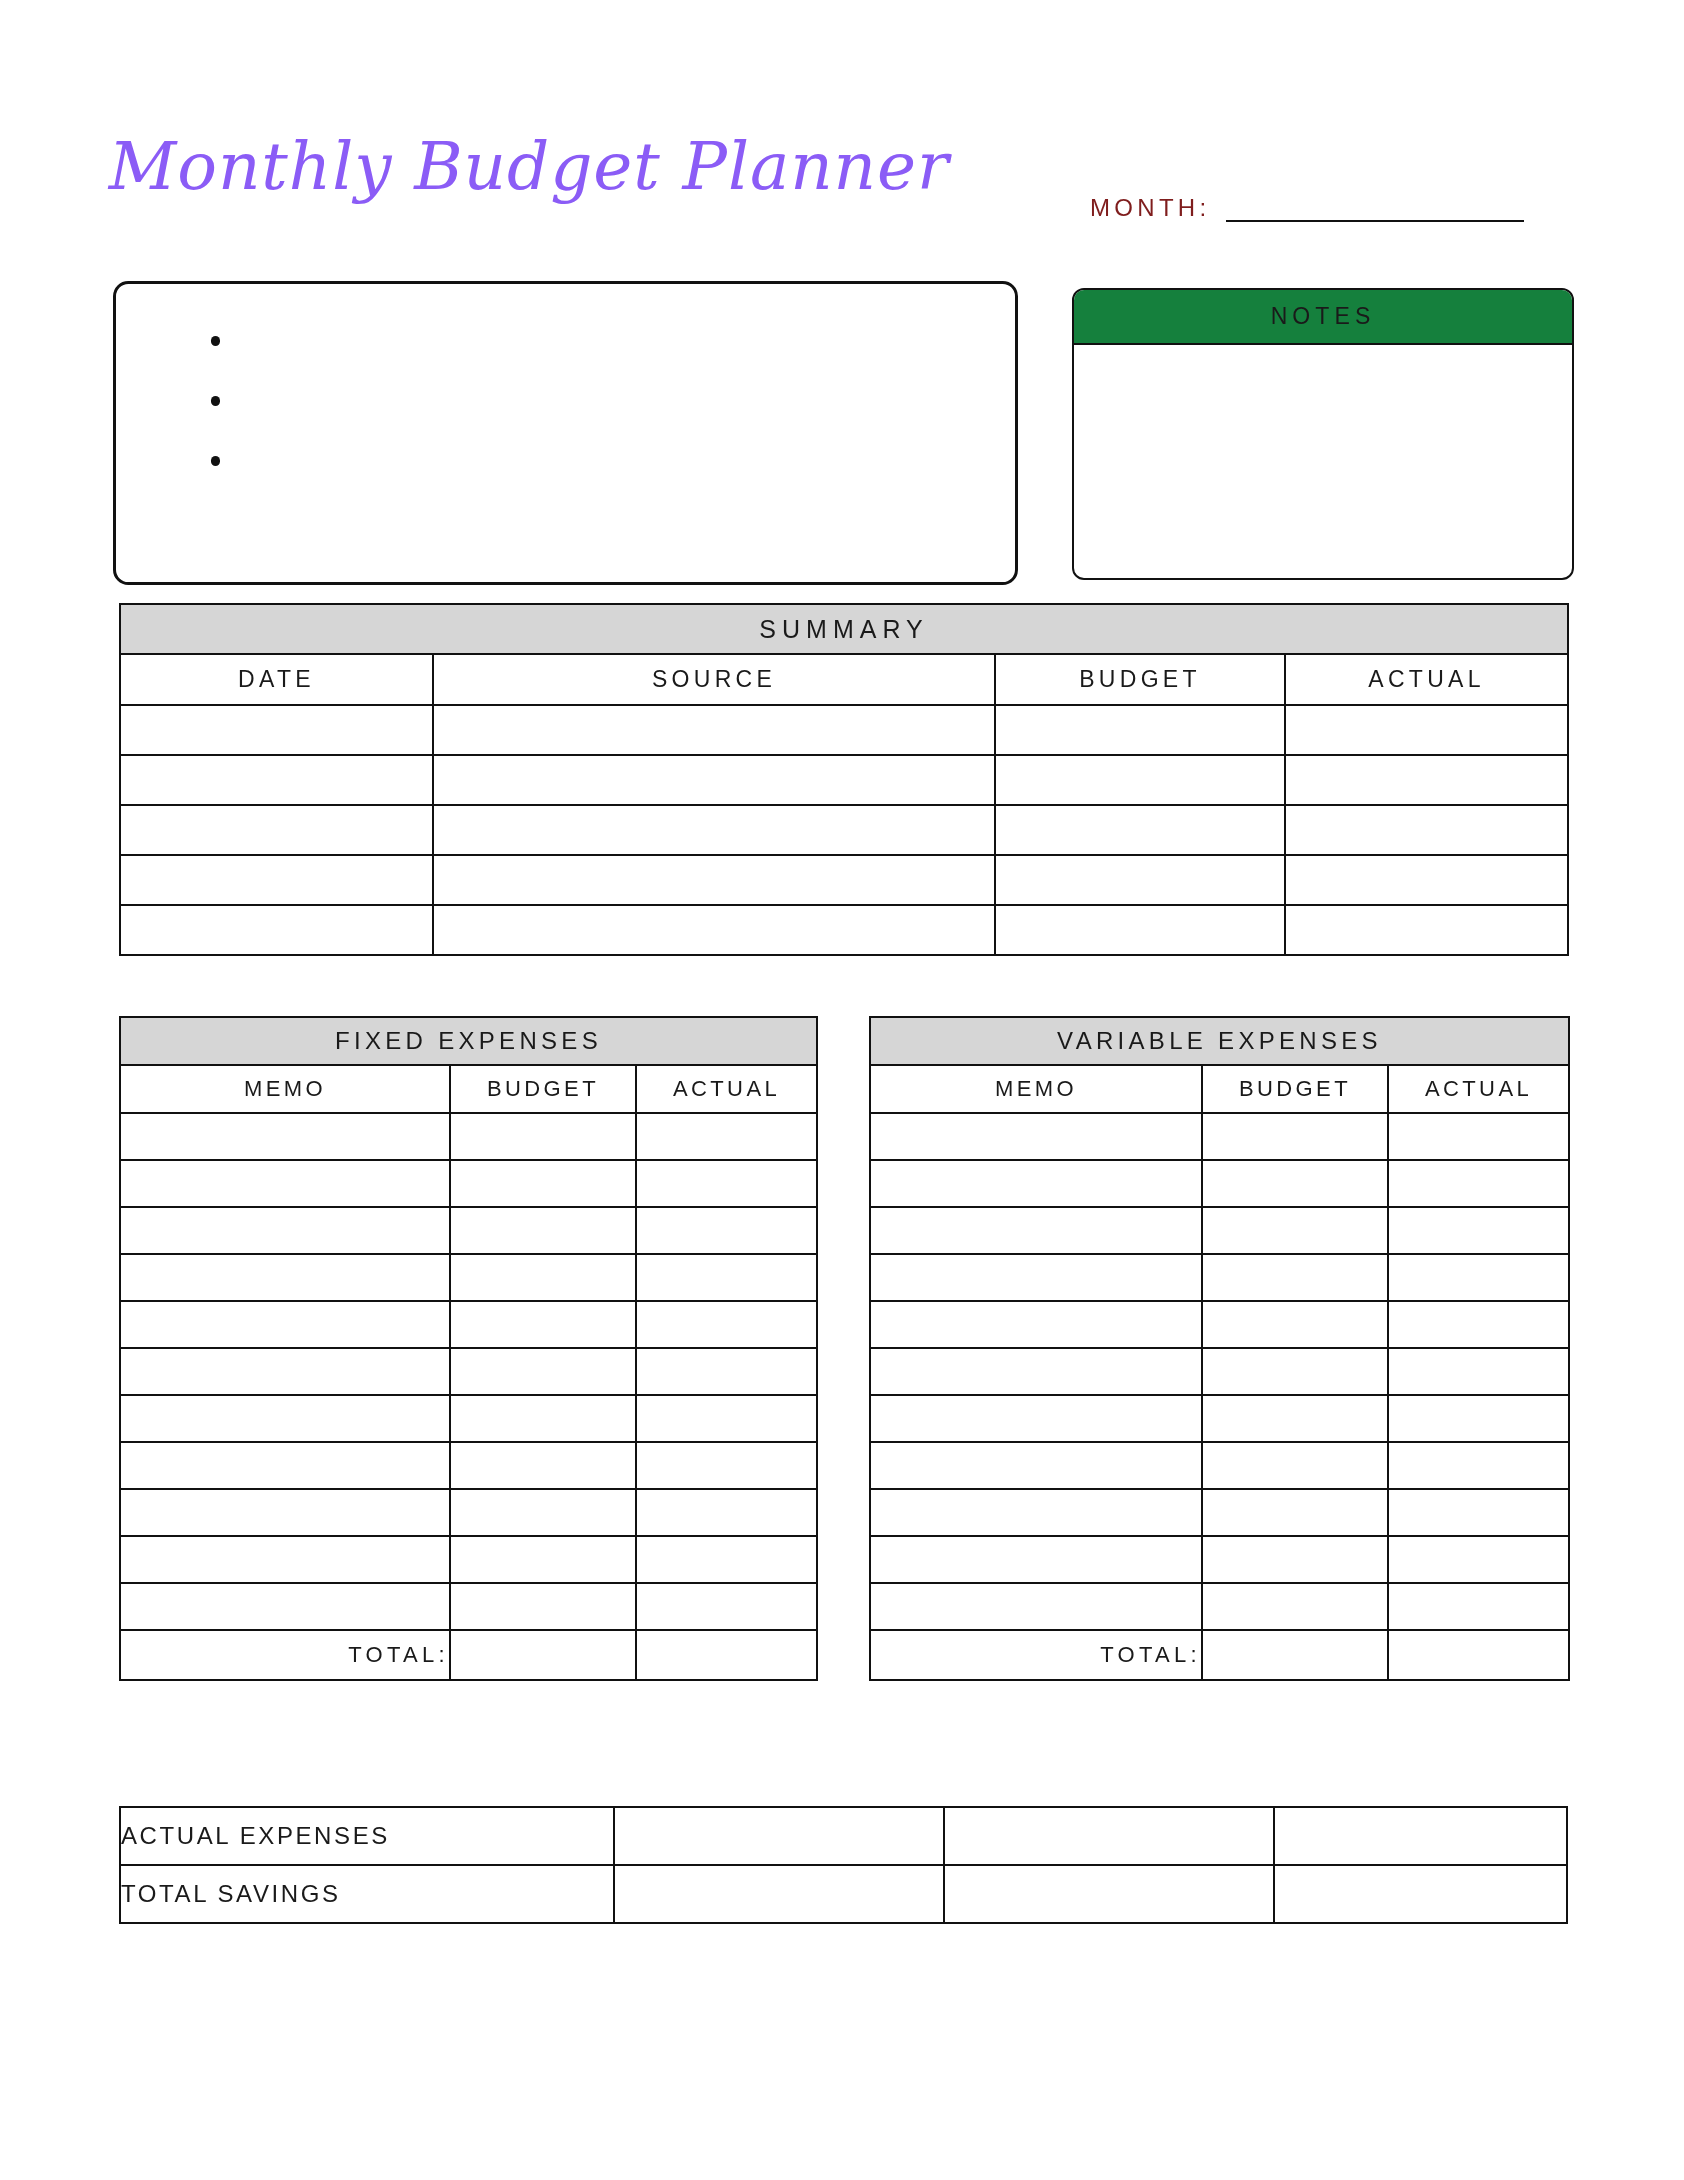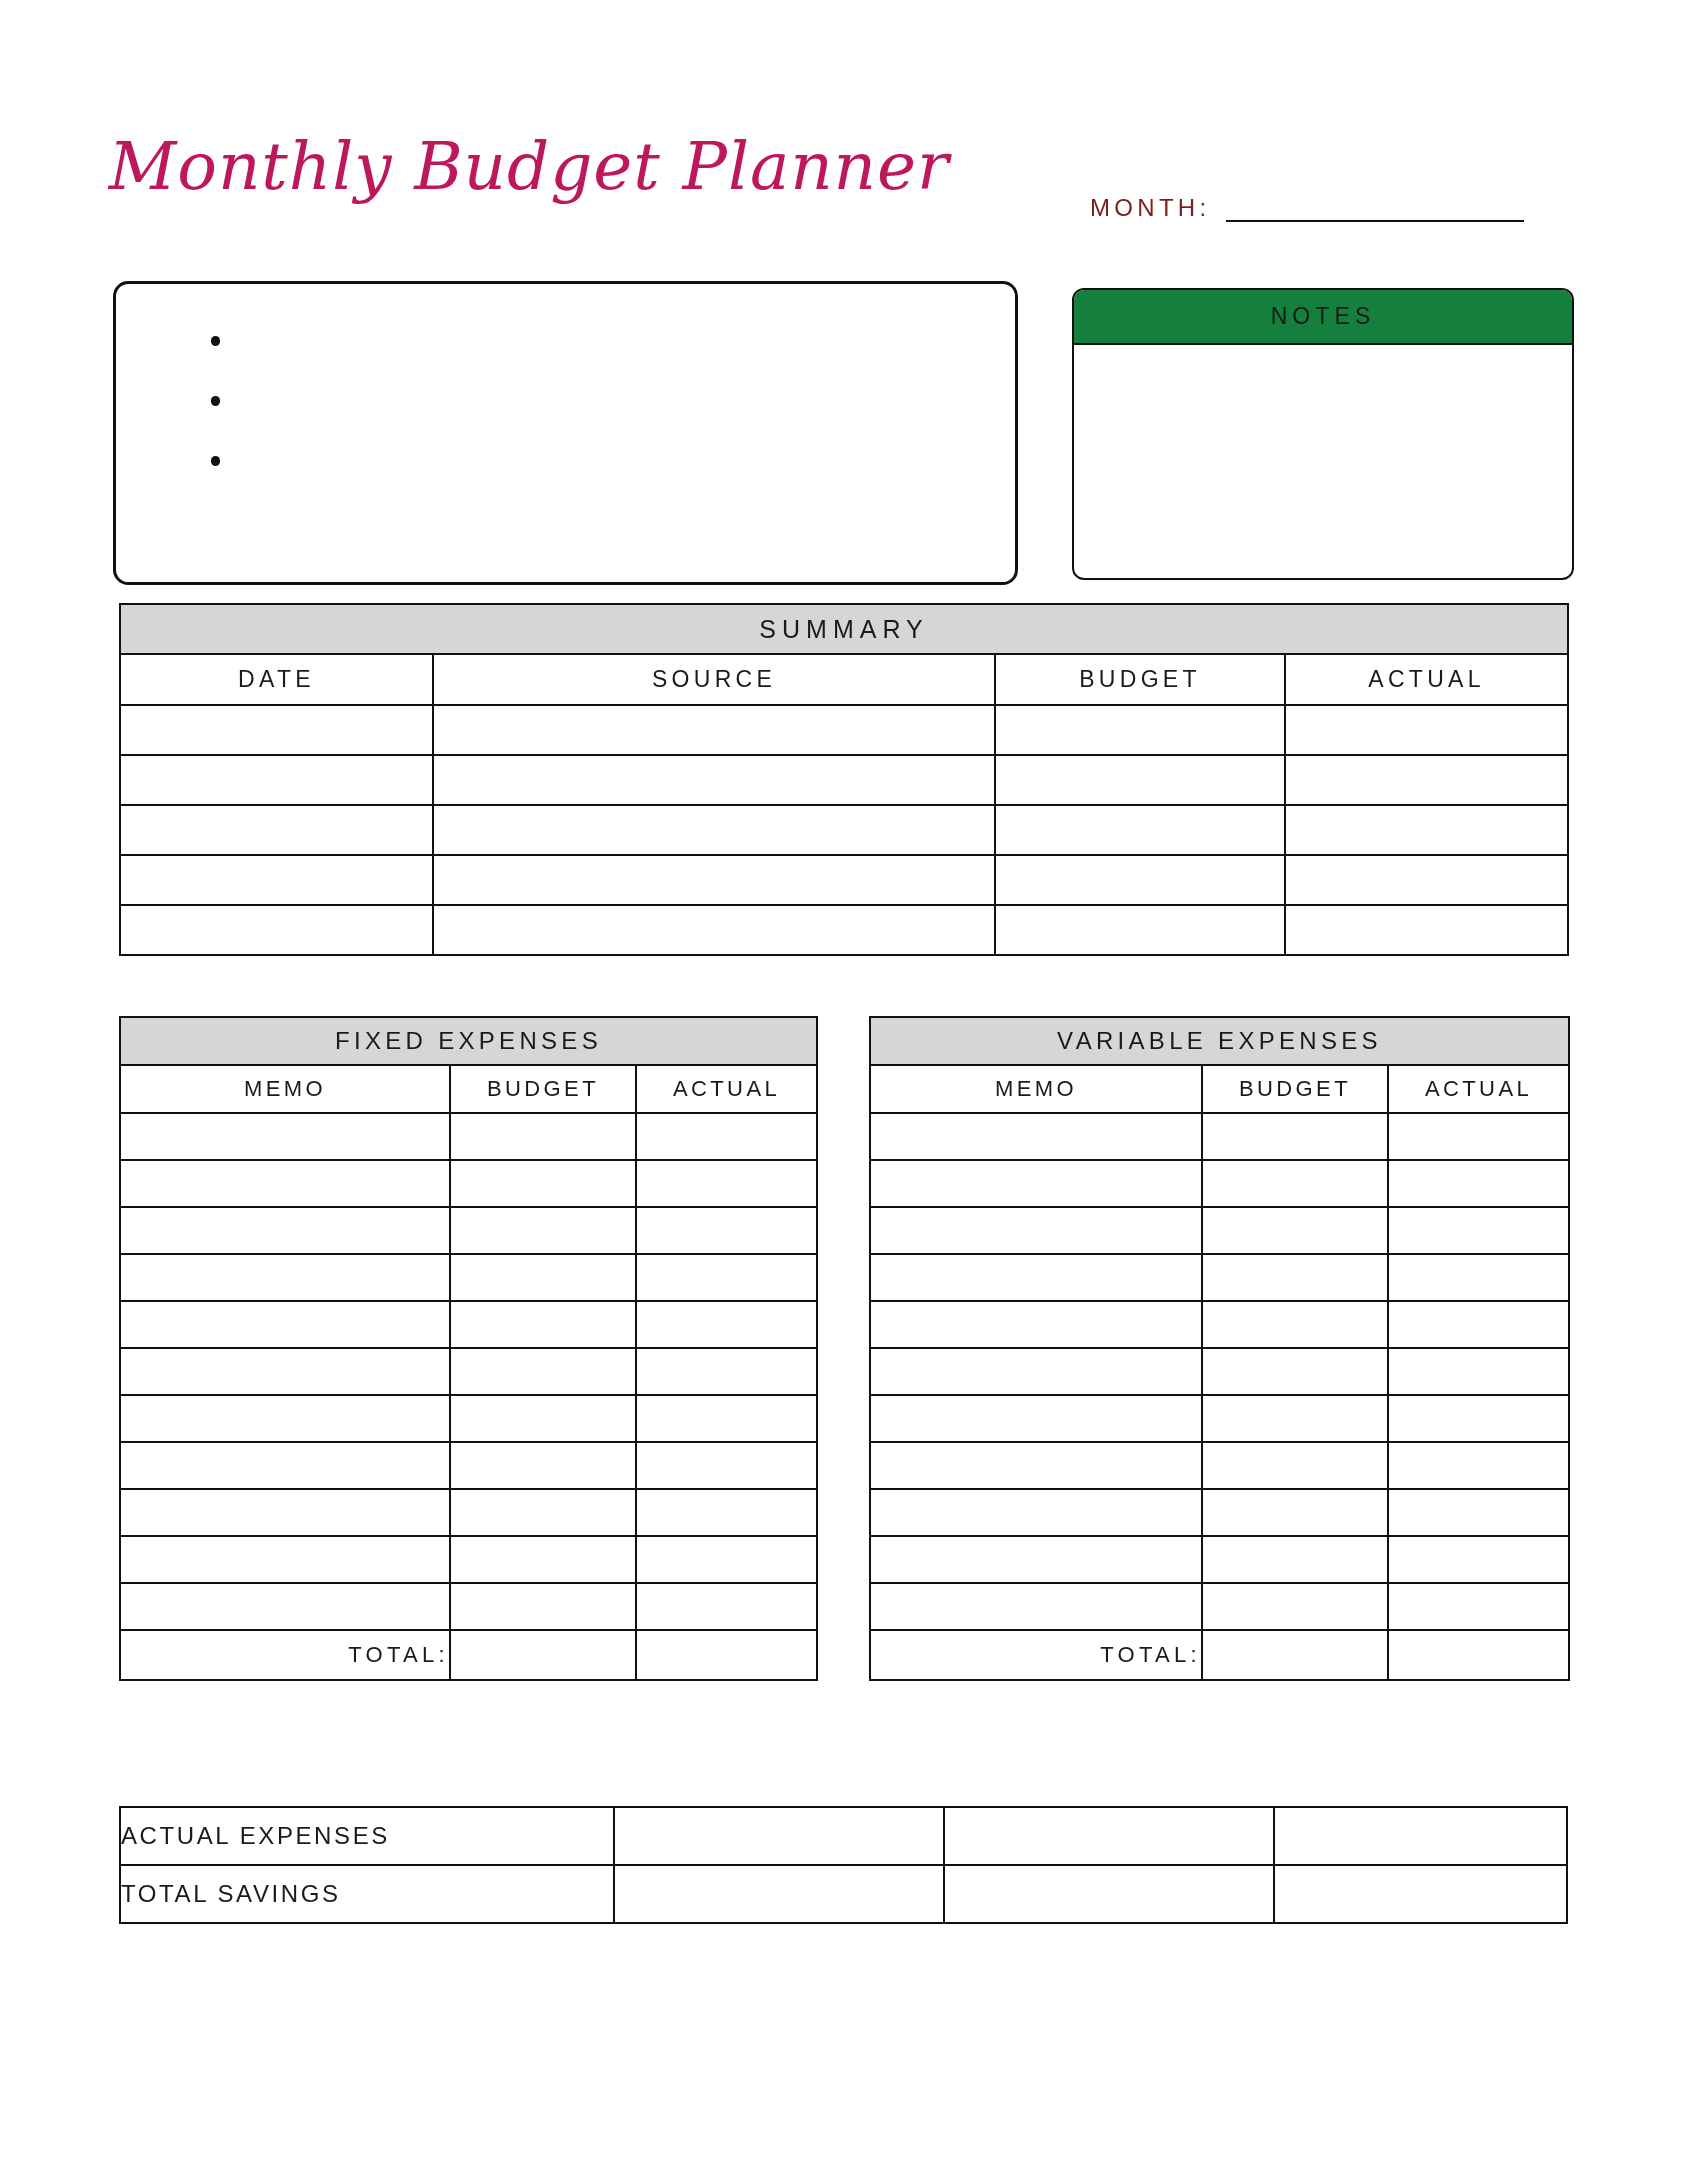--- a/index.html
+++ b/index.html
@@ -32,21 +32,21 @@
     height: 102px;
   }
   .title {
     position: absolute;
     left: 6.8px;
     top: 0px;
     font-family: "DejaVu Serif", serif;
     font-style: italic;
     font-size: 66px;
     letter-spacing: 0.9px;
-    color: #be185d;
+    color: #8b5cf6;
     white-space: nowrap;
   }
   .month-wrap {
     position: absolute;
     left: 988px;
     top: 41px;
     display: flex;
     align-items: flex-end;
     gap: 15.3px;
   }

